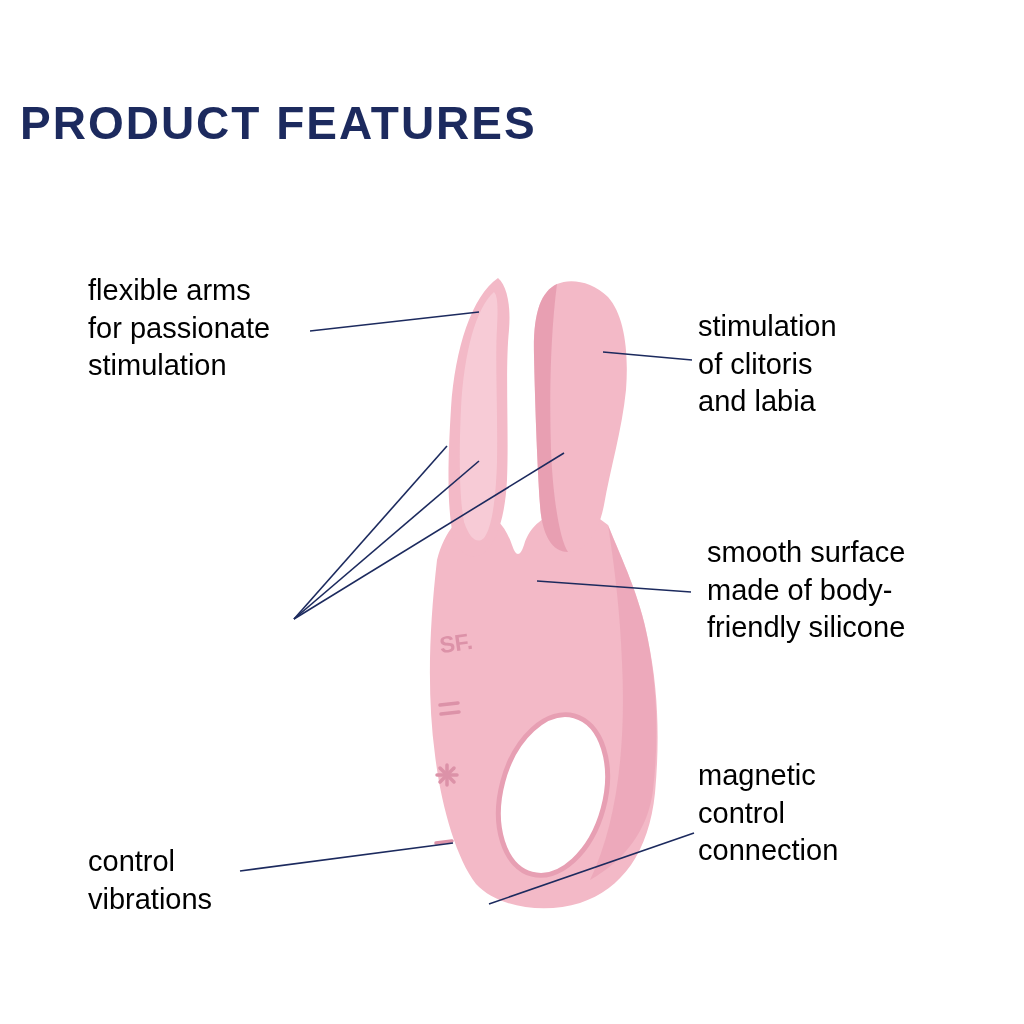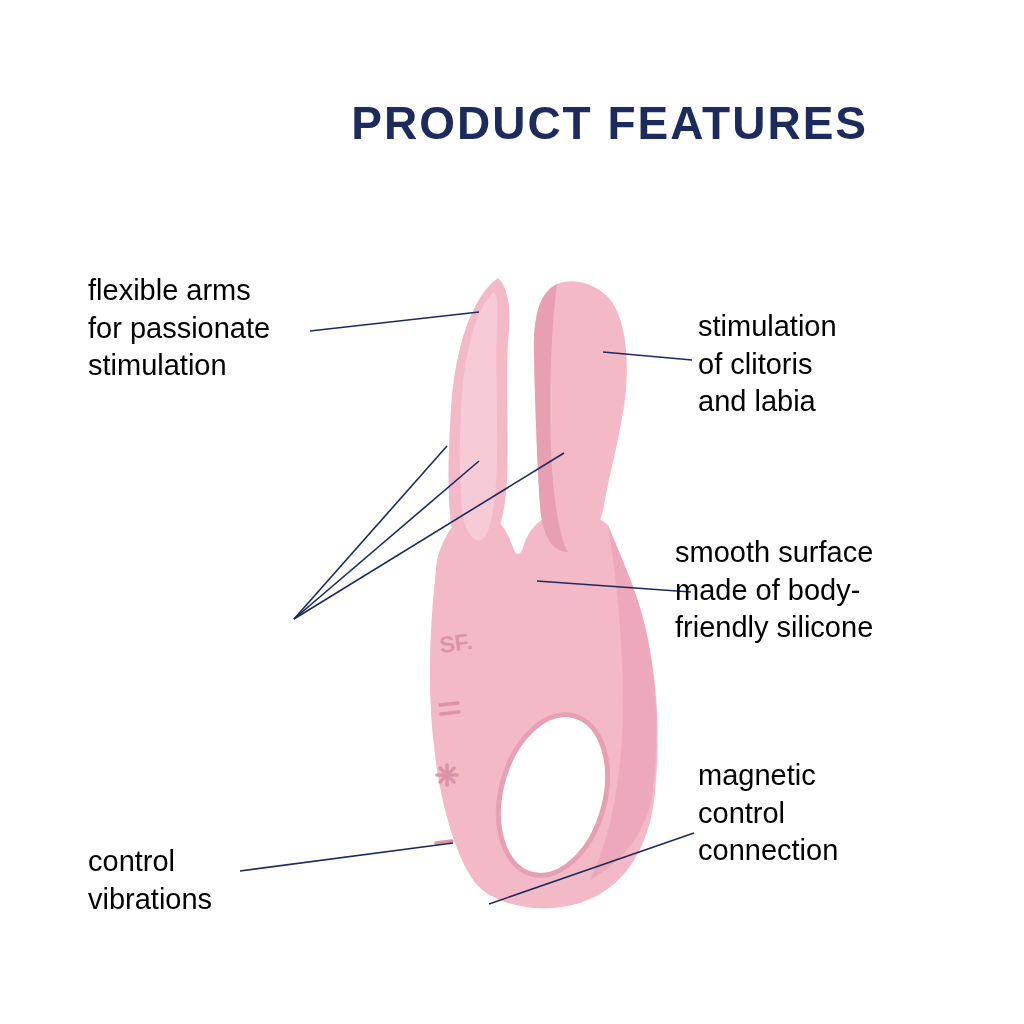--- a/index.html
+++ b/index.html
@@ -7,26 +7,27 @@
     position:relative;
     width:1024px;height:1024px;
     margin:0 auto;
     background:#ffffff;
     font-family:"Liberation Sans", sans-serif;
     overflow:hidden;
   }
   .title{
     position:absolute;
     left:0;top:96px;width:868px;
-    text-align:right;
+    text-align:left;
     font-size:46px;
     font-weight:800;
     letter-spacing:2px;
     color:#1c2a5e;
     margin:0;
+    padding-left:20px;
   }
   .label{
     position:absolute;
     color:#000000;
     font-size:29px;
     line-height:1.3;
     white-space:pre-line;
     font-weight:400;
   }
   svg.layer{
@@ -137,21 +138,21 @@
 
   <div class="label" style="left:88px;top:272px">flexible arms
 for passionate
 stimulation</div>
 
   <div class="label" style="left:698px;top:308px">stimulation
 of clitoris
 and labia</div>
 
 
-  <div class="label" style="left:675px;top:534px">smooth surface
+  <div class="label" style="left:707px;top:534px">smooth surface
 made of body-
 friendly silicone</div>
 
   <div class="label" style="left:698px;top:757px">magnetic
 control
 connection</div>
 
   <div class="label" style="left:88px;top:843px">control
 vibrations</div>
 

